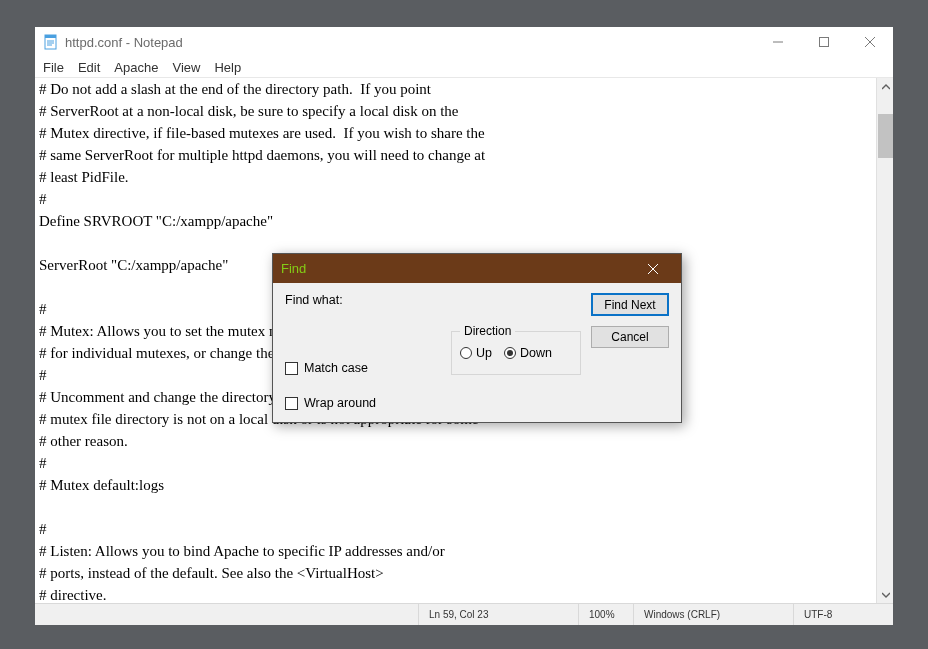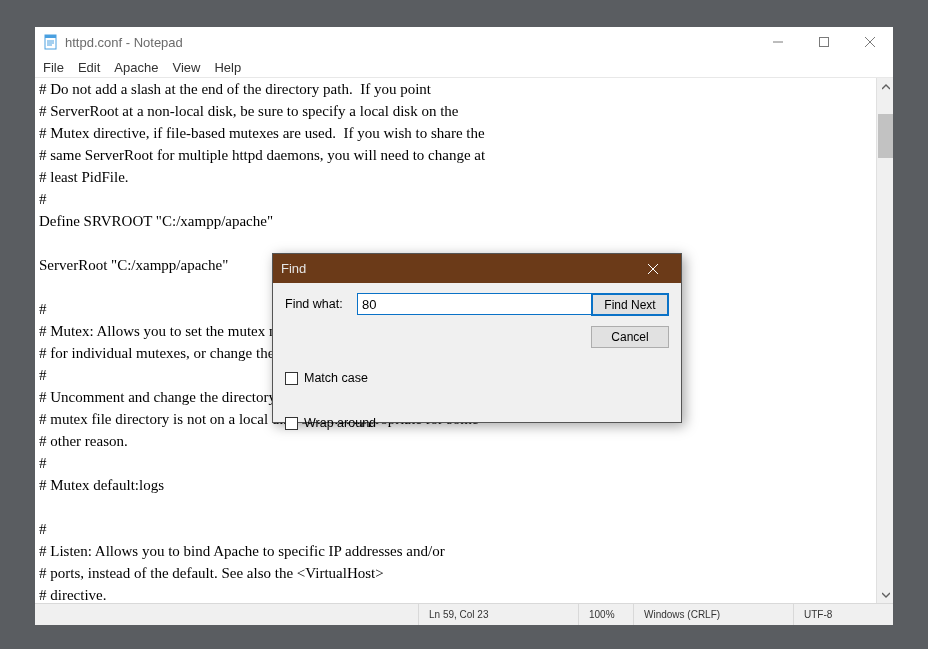--- a/index.html
+++ b/index.html
@@ -112,21 +112,21 @@
     left: 272px; top: 253px;
     width: 410px; height: 170px;
     background: #f0f0f0;
     border: 1px solid #555;
     box-shadow: 3px 3px 12px rgba(0,0,0,0.35);
     display: flex; flex-direction: column;
   }
   .find-titlebar {
     height: 29px;
     background: #6b3a18;
-    color: #e5e5e5;
+    color: #84cc16;
     display: flex; align-items: center;
     padding: 0 8px;
     font-size: 13px;
   }
   .find-titlebar .spacer { flex:1; }
   .find-close {
     width: 40px; height: 100%;
     display:flex; align-items:center; justify-content:center;
     color: #fff;
   }
@@ -157,21 +157,21 @@
     height: 23px;
   }
   .btn.cancel { margin-top: 10px; }
   .find-right-col {
     position: absolute; right: 12px; top: 10px;
     display:flex; flex-direction:column; align-items:center;
   }
   .checkbox-row {
     display:flex; align-items:center; gap:6px;
     font-size: 12.5px;
-    margin-top: 28px;
+    margin-top: 18px;
   }
   .checkbox-box {
     width: 13px; height: 13px;
     border: 1px solid #333;
     background: #fff;
   }
   .direction-group {
     position: absolute;
     left: 178px; top: 48px;
     width: 130px; height: 44px;
@@ -307,32 +307,44 @@
     <div class="find-close">
       <svg width="10" height="10" viewBox="0 0 10 10">
           <line x1="0" y1="0" x2="10" y2="10" stroke="#fff" stroke-width="1"></line>
           <line x1="10" y1="0" x2="0" y2="10" stroke="#fff" stroke-width="1"></line>
         </svg>
     </div>
   </div>
   <div class="find-body">
     <div class="find-row1">
       <span class="find-label">Find what:</span>
-      <input class="find-input" value="80" style="">
     </div>
 
     <div class="find-right-col">
       <div class="btn primary">
         <span>Find Next</span>
       </div>
       <div class="btn cancel">
         <span>Cancel</span>
       </div>
     </div>
 
+    <div class="direction-group">
+      <span class="direction-legend">Direction</span>
+      <div class="radios">
+        <label class="radio">
+          <span class="radio-dot" id="radio-up"></span>
+          <span>Up</span>
+        </label>
+        <label class="radio">
+          <span class="radio-dot checked" id="radio-down"></span>
+          <span>Down</span>
+        </label>
+      </div>
+    </div>
 
     <div class="checks-col">
       <label class="checkbox-row">
         <span class="checkbox-box"></span>
         <span>Match case</span>
       </label>
       <label class="checkbox-row">
         <span class="checkbox-box"></span>
         <span>Wrap around</span>
       </label>

